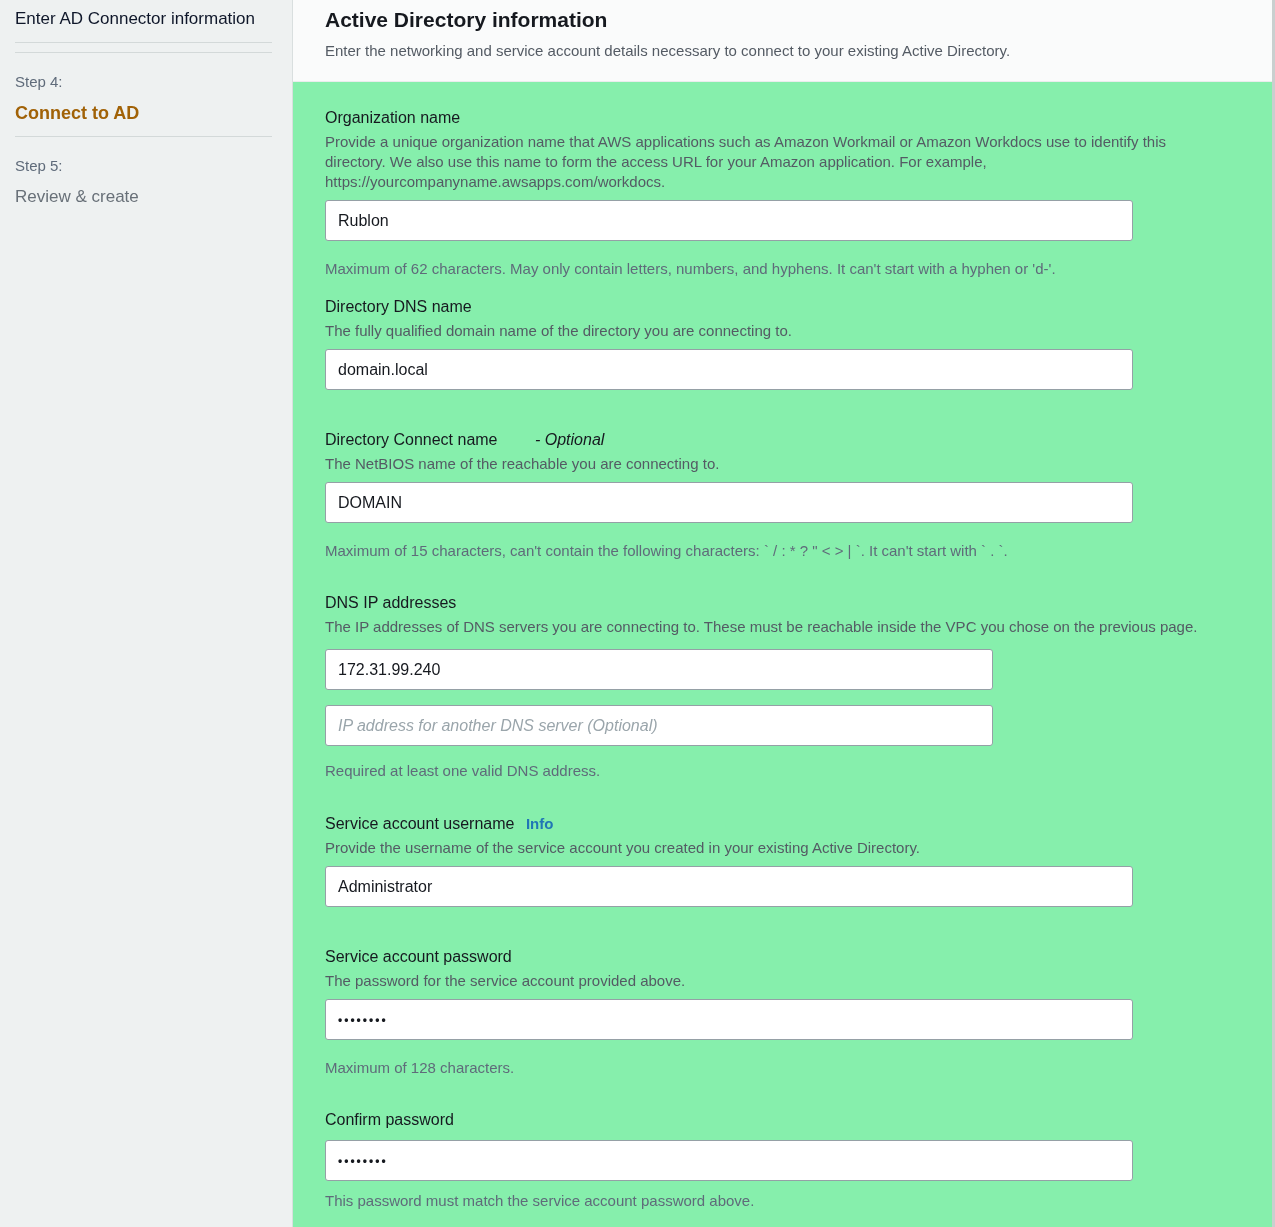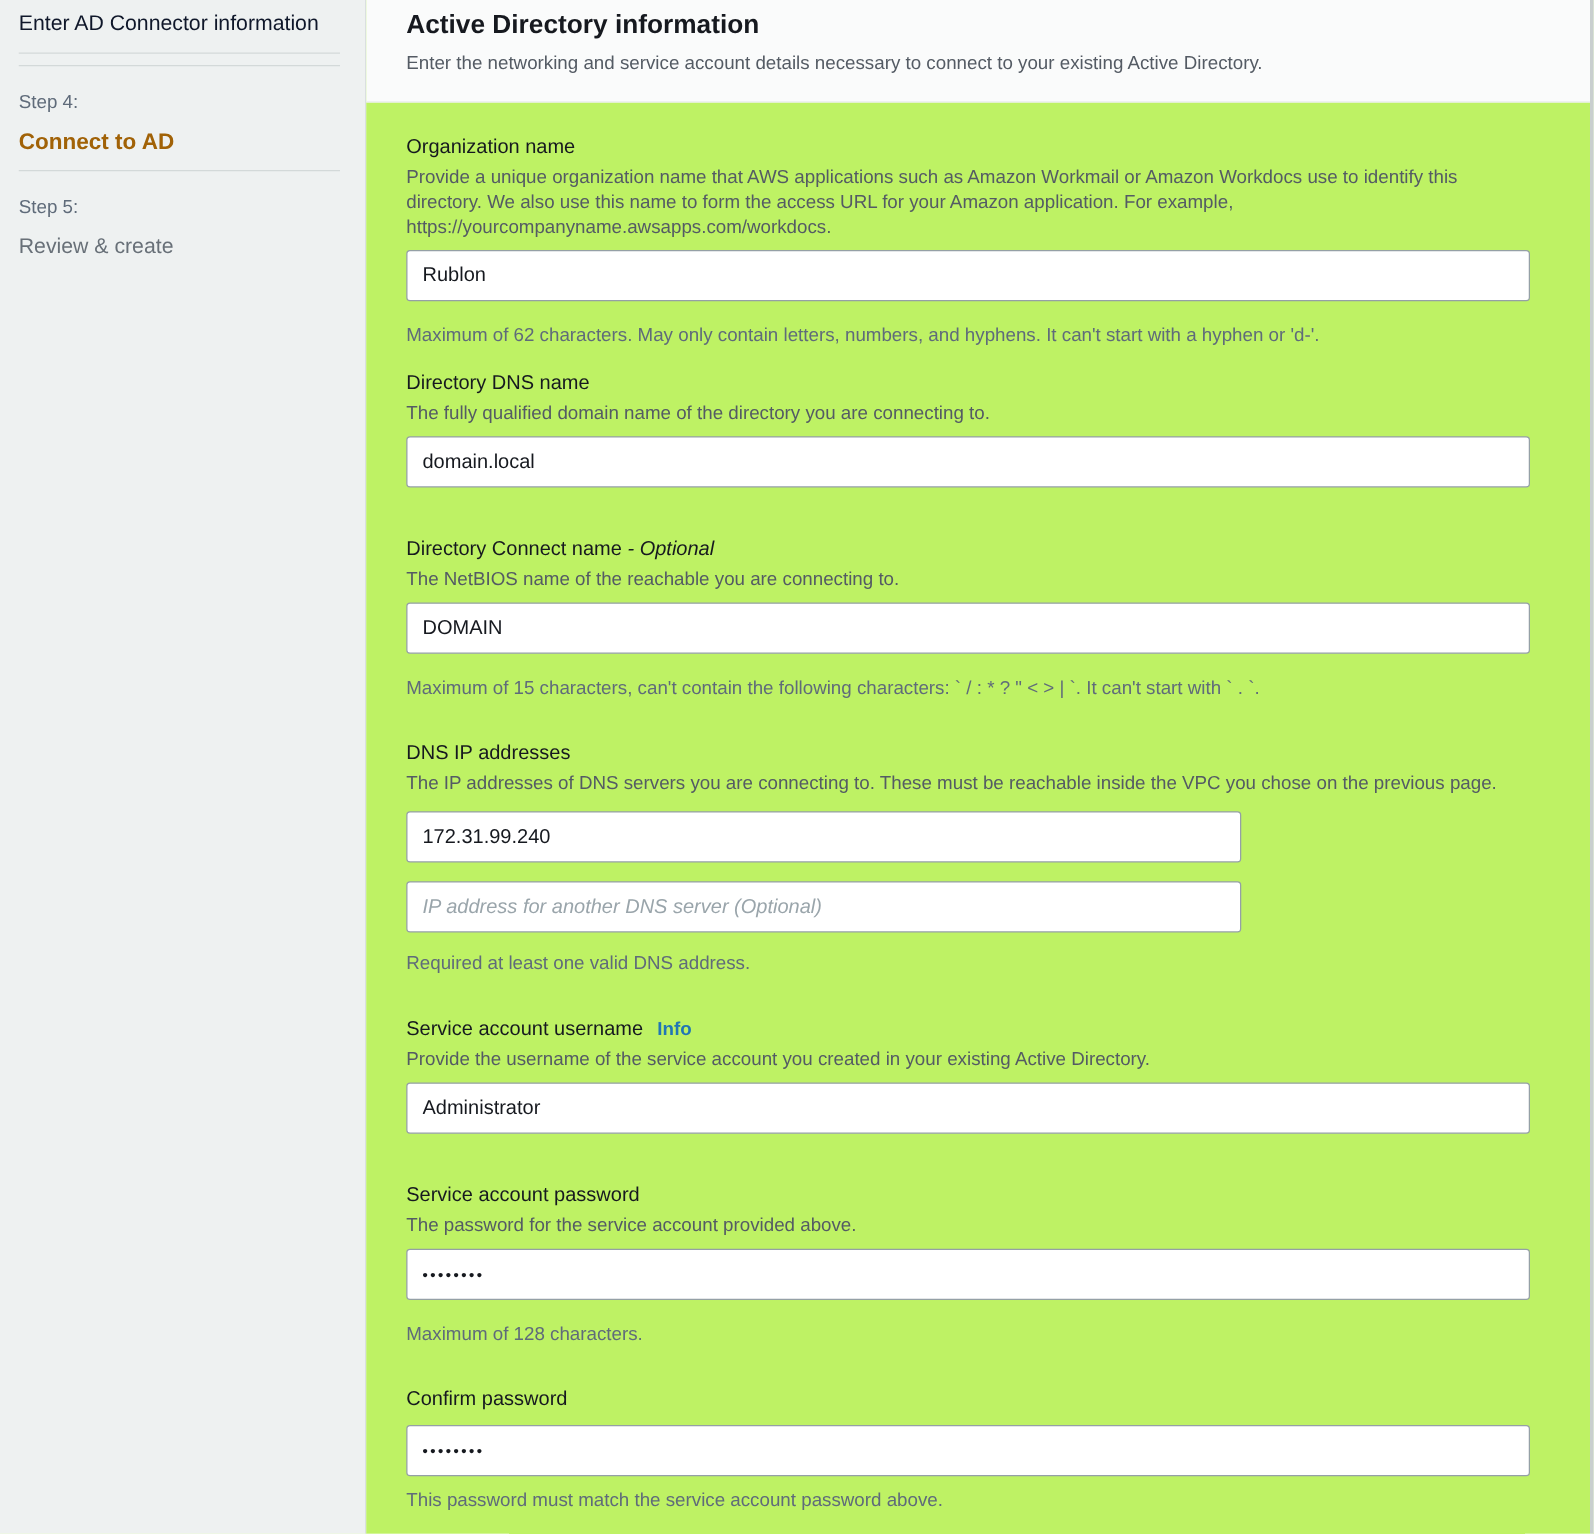--- a/index.html
+++ b/index.html
@@ -25,44 +25,44 @@
     font-size:17px;
   }
   .sb-link { color:#0f172a; line-height:28px; cursor:pointer; }
   .sb-step-label { color:#5f6b7a; font-size:15px; line-height:20px; margin-bottom:7px; }
   .sb-current { color:#a16207; font-weight:700; line-height:28px; font-size:18px; }
   .sb-muted { color:#687078; line-height:28px; }
   .sb-divider { border-top:1px solid #d3d9d9; margin-top:9px; }
   .sb-group { padding-top:19px; }
 
   
-  .main { flex:1; background:#bef264; }
+  .main { flex:1; background:#86efac; }
   .main-header {
     background:#fafbfb;
     border-bottom:1px solid #eaeded;
     padding:8px 40px 22px 32px;
   }
   .page-title { font-size:21px; font-weight:700; color:#16191f; }
   .page-subtitle { margin-top:10px; font-size:15px; color:#545b64; }
 
   .form { padding:26px 40px 20px 32px; }
   .field { margin-bottom:40px; }
   .mb18 { margin-bottom:18px; }
   .mb32 { margin-bottom:32px; }
   .mb33 { margin-bottom:33px; }
   .field-label { font-size:16px; line-height:20px; color:#16191f; }
-  .optional-suffix { font-style:italic; }
+  .optional-suffix { font-style:italic;margin-left:33px; }
   .info-link { color:#2176b5; font-weight:700; font-size:15px; margin-left:7px; cursor:pointer; }
   .field-desc { margin-top:4px; font-size:15px; line-height:20px; color:#545b64; max-width:880px; }
   .field-hint { margin-top:18px; font-size:15px; line-height:20px; color:#5f6b7a; }
 
   .text-input {
     display:block;
     margin-top:8px;
-    width:899px; height:41px;
+    width:808px; height:41px;
     border:1px solid #95a0a6;
     border-radius:3px;
     padding:0 12px;
     font-size:16px;
     font-family:"Liberation Sans", sans-serif;
     color:#16191f;
     background:#ffffff;
     outline:none;
   }
   .text-input.narrow { width:668px; }

